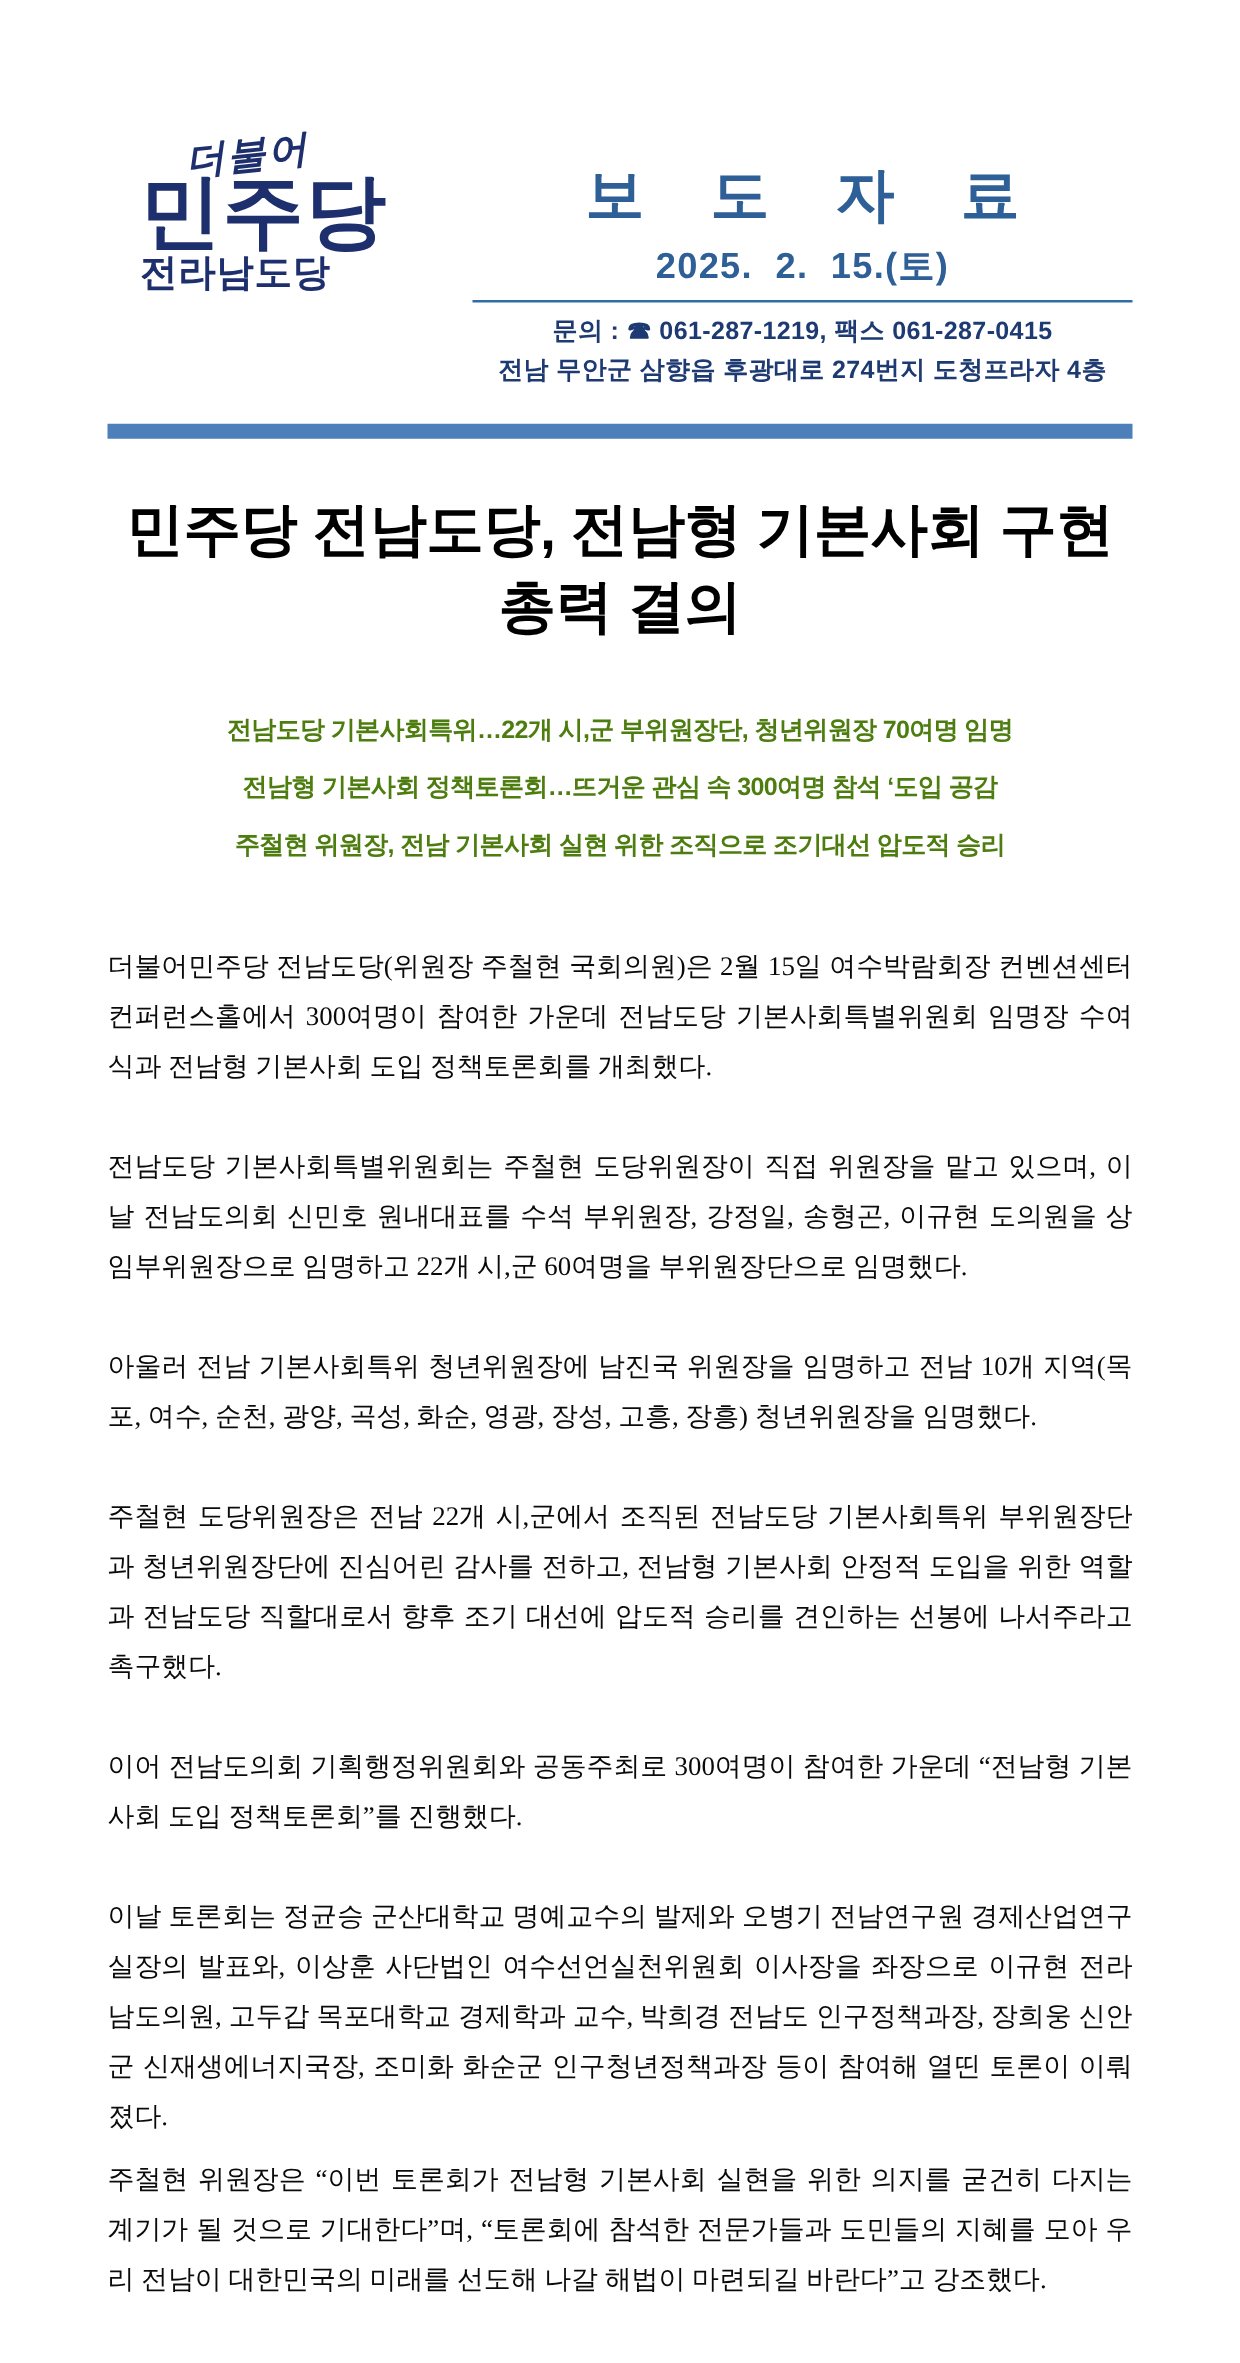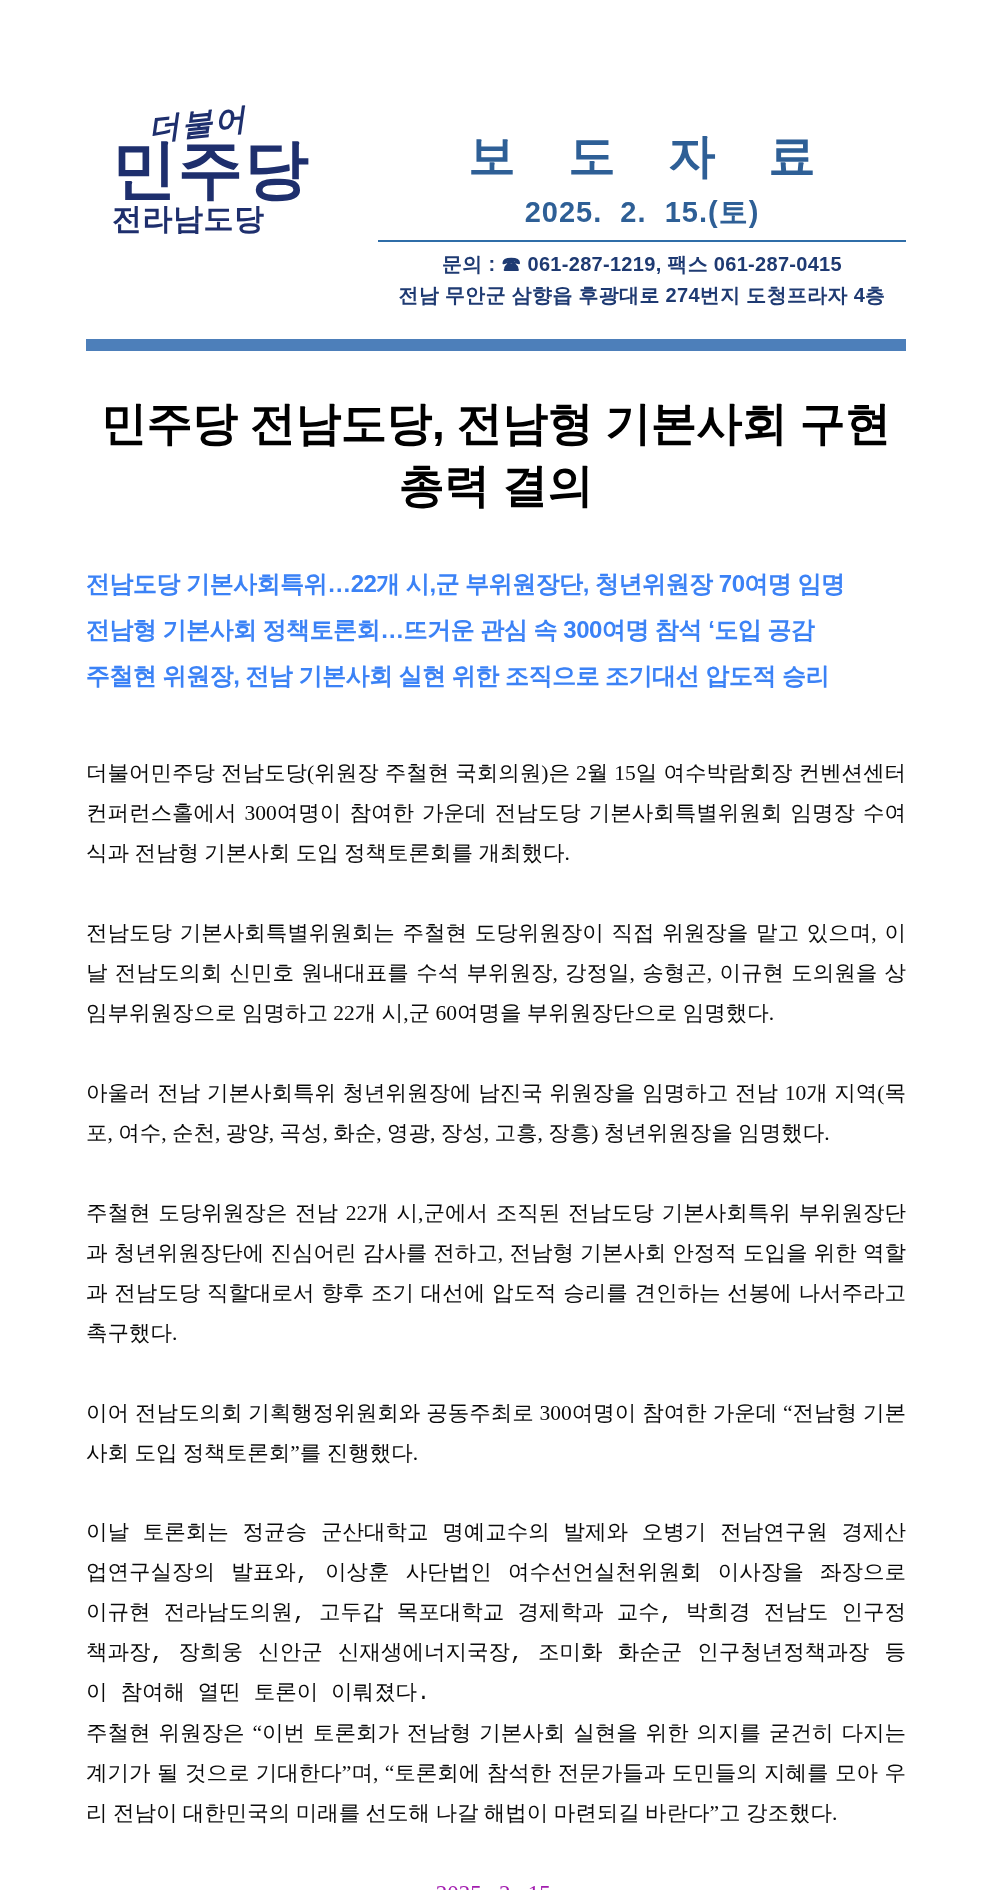--- a/index.html
+++ b/index.html
@@ -41,34 +41,34 @@
 
   
   .accent-bar { height: 12px; background: #4d7fba; margin-top: 30px; }
 
   
   .doc-title {
     margin: 42px 0 0 0; color: #000000; text-align: center;
     font-size: 46px; font-weight: 800; letter-spacing: -0.5px;
   }
   .subtitles {
-    margin-top: 44px; color: #3b82f6;
-    font-size: 24px; font-weight: 800; line-height: 46px;
+    margin-top: 44px; text-align: center; color: #4d7c0f;
+    font-size: 20px; font-weight: 800; line-height: 46px;
     letter-spacing: -0.5px;
   }
 
   
   .body-text {
     margin-top: 54px;
     font-family: "Liberation Serif", "DejaVu Serif", serif;
     font-size: 21.5px; line-height: 40px; color: #0a0a0a;
     text-align: justify; word-break: break-all;
   }
   .body-text p { margin: 0 0 40px 0; }
-  .body-text p.tight { margin-bottom: 0; font-family: Liberation Mono, monospace; }
+  .body-text p.tight { margin-bottom: 10px; }
 
   
   .doc-closing {
     margin-top: 40px; text-align: center;
     font-family: "Liberation Serif", "DejaVu Serif", serif;
     font-size: 23px; line-height: 42px; color: #a21caf;
   }
   .closing-date { white-space: pre-wrap; }
 </style>
 </head>

